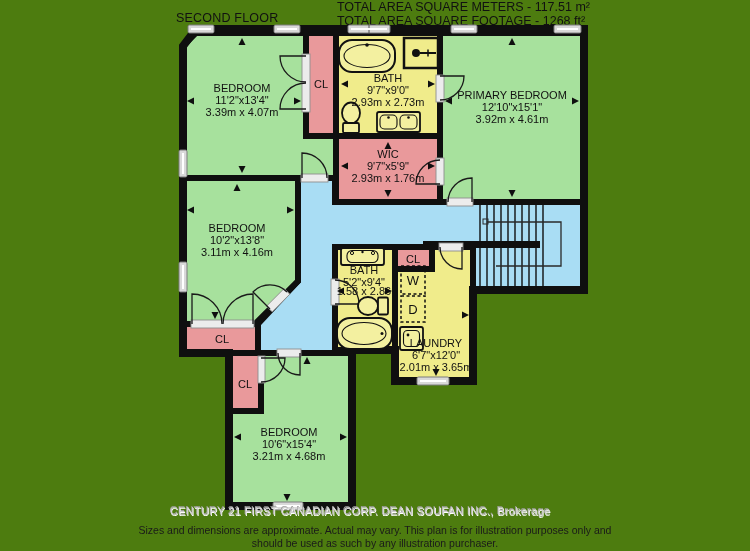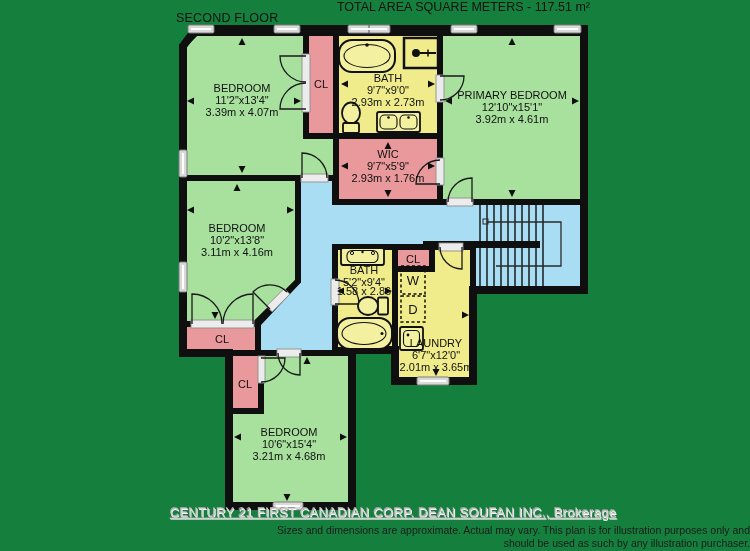--- a/index.html
+++ b/index.html
@@ -1,38 +1,39 @@
 <!DOCTYPE html>
 <html><head>
 <meta charset="utf-8">
 <style>
   html,body{margin:0;padding:0;background:#fff;}
-  .canvas{position:relative;width:750px;height:551px;background:#15803d;overflow:hidden;
+  .canvas{position:relative;width:750px;height:551px;background:#4d7c0f;overflow:hidden;
           font-family:"Liberation Sans", sans-serif;color:#111;}
   .hdr-left{position:absolute;left:176px;top:11px;font-size:12.5px;letter-spacing:.2px;}
   .hdr-right{position:absolute;right:160px;top:1px;font-size:12.5px;line-height:13.5px;}
   .plan-svg{position:absolute;left:0;top:0;}
-  .watermark{position:absolute;left:170px;top:505px;width:424px;font-size:13px;letter-spacing:.3px;
+  .watermark{position:absolute;left:170px;top:505px;width:424px;font-size:11px;letter-spacing:.3px;
              white-space:nowrap;color:#cfcfcf;
-             text-shadow:.6px .6px 0 #ffffff,-.6px -.6px 0 #9f9f9f;text-decoration:underline;}
-  .disclaimer{position:absolute;left:0;top:524px;width:100%;text-align:right;
+             text-shadow:.6px .6px 0 #ffffff,-.6px -.6px 0 #9f9f9f;}
+  .disclaimer{position:absolute;left:0;top:524px;width:100%;text-align:center;
               font-size:10.5px;line-height:12.5px;color:#1a1a1a;}
   svg text{font-family:"Liberation Sans", sans-serif;fill:#111;}
   .room-label{font-size:11px;}
   .cl-label{font-size:11px;}
   .wd-label{font-size:13px;}
 </style>
 </head>
 <body>
 
 <div class="canvas">
 
   <div class="hdr-left">SECOND FLOOR</div>
   <div class="hdr-right">
     <div>TOTAL AREA SQUARE METERS - 117.51 m²</div>
+    <div>TOTAL AREA SQUARE FOOTAGE - 1268 ft²</div>
   </div>
 
   <svg class="plan-svg" width="750" height="551" viewBox="0 0 750 551">
 
     <g stroke="#0f0f0f" stroke-width="6">
       <path d="M196,33 H306 V136 H336 V178 H183 V46 Z" fill="#a7e19d"></path>
       <rect x="306" y="33" width="30" height="103" fill="#e9999b"></rect>
       <rect x="336" y="33" width="104" height="103" fill="#f0ec8b"></rect>
       <rect x="440" y="33" width="144" height="169" fill="#a7e19d"></rect>
       <rect x="336" y="136" width="104" height="66" fill="#e9999b"></rect>

